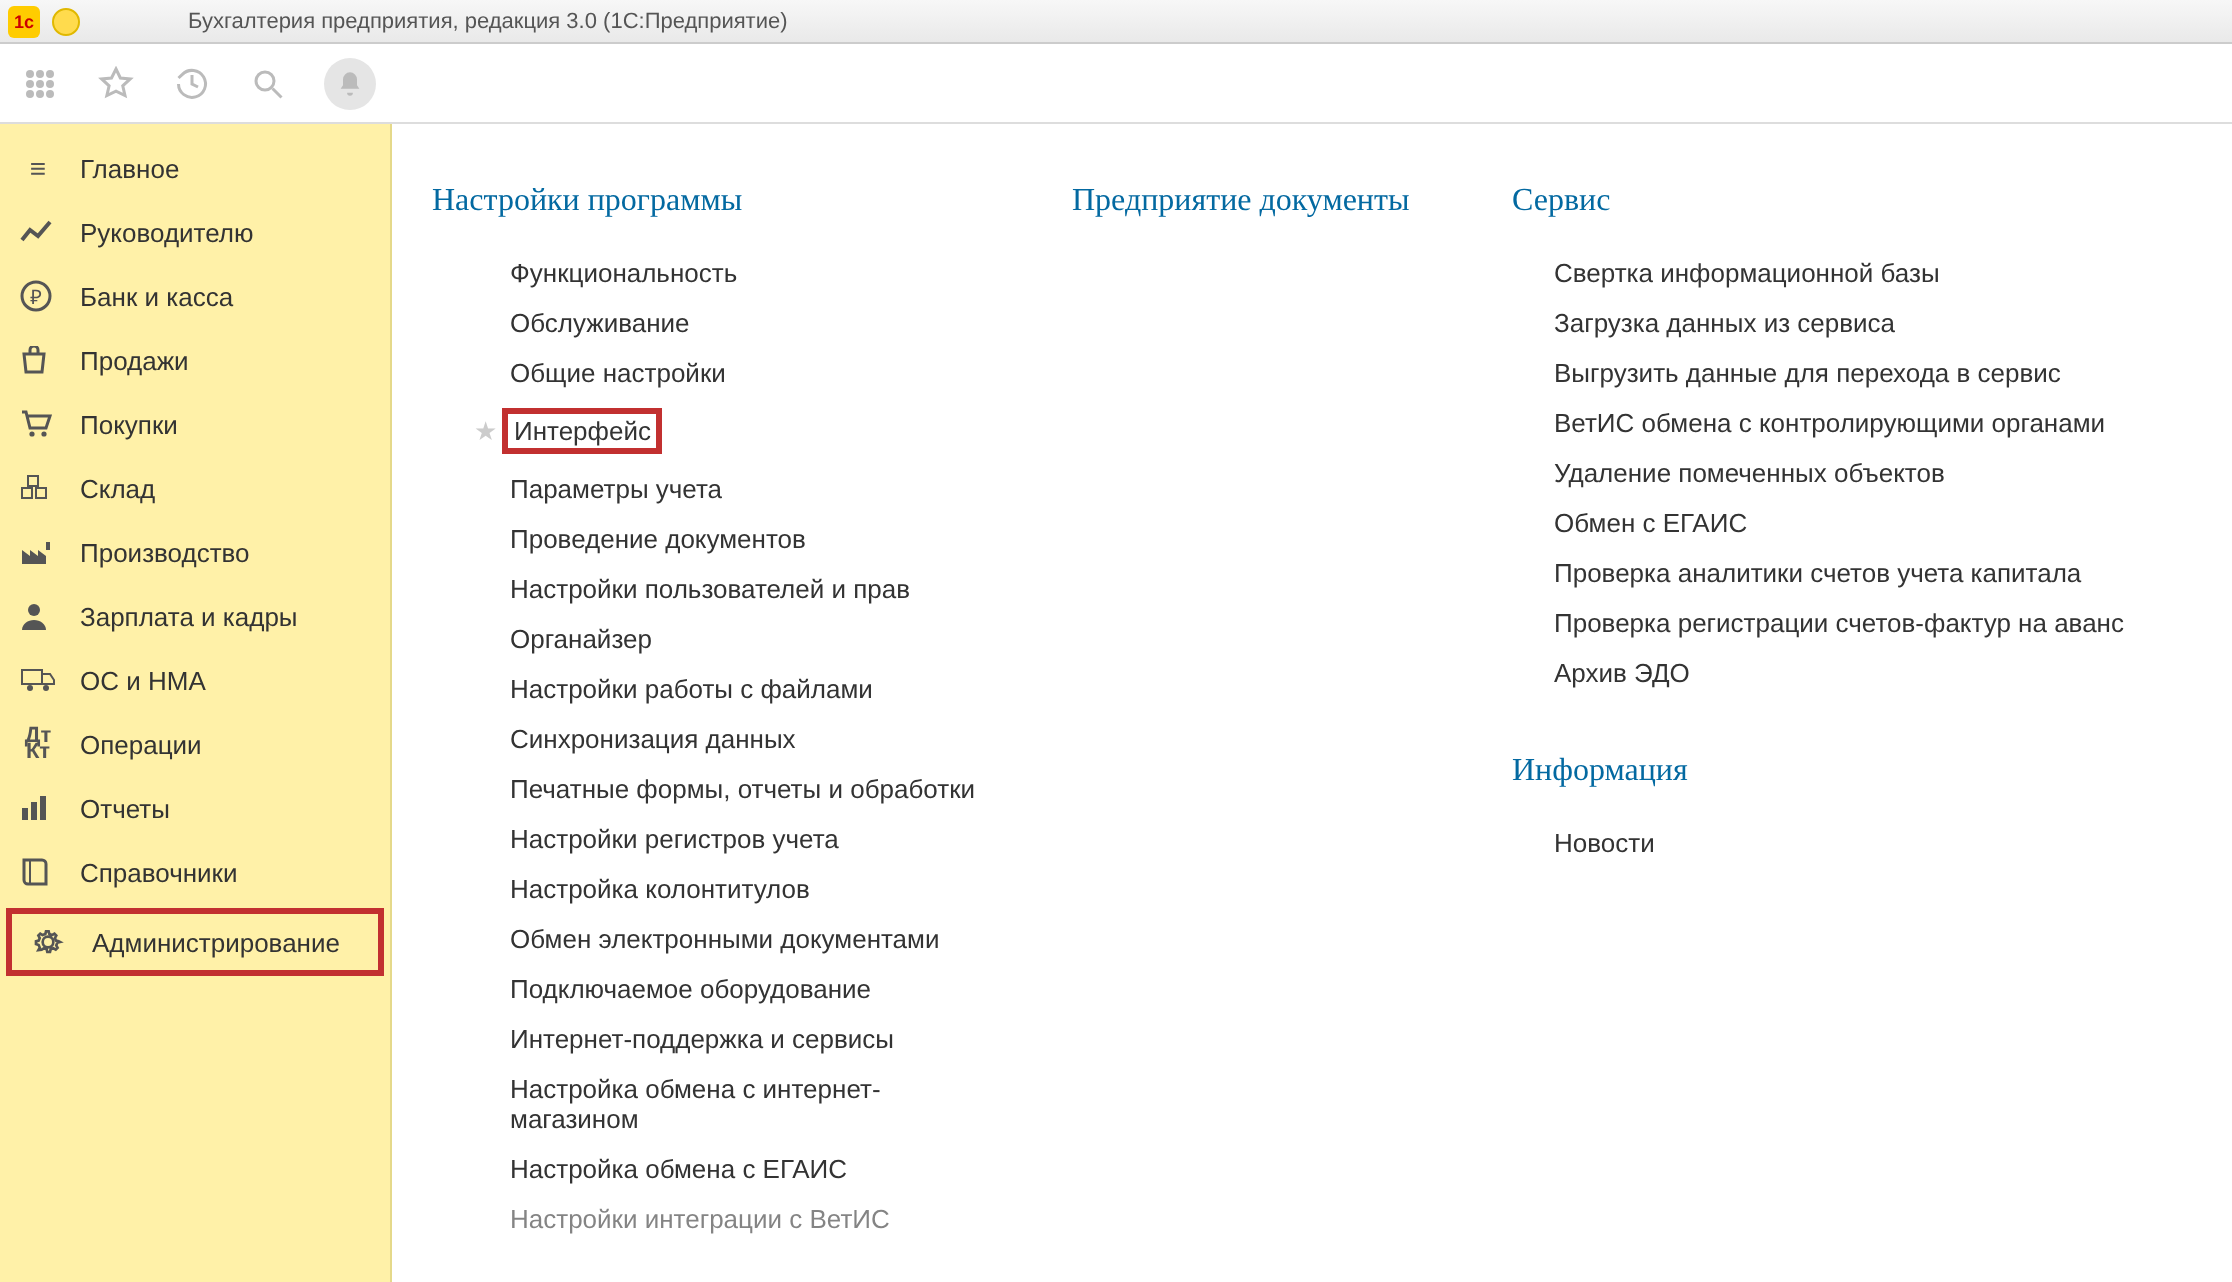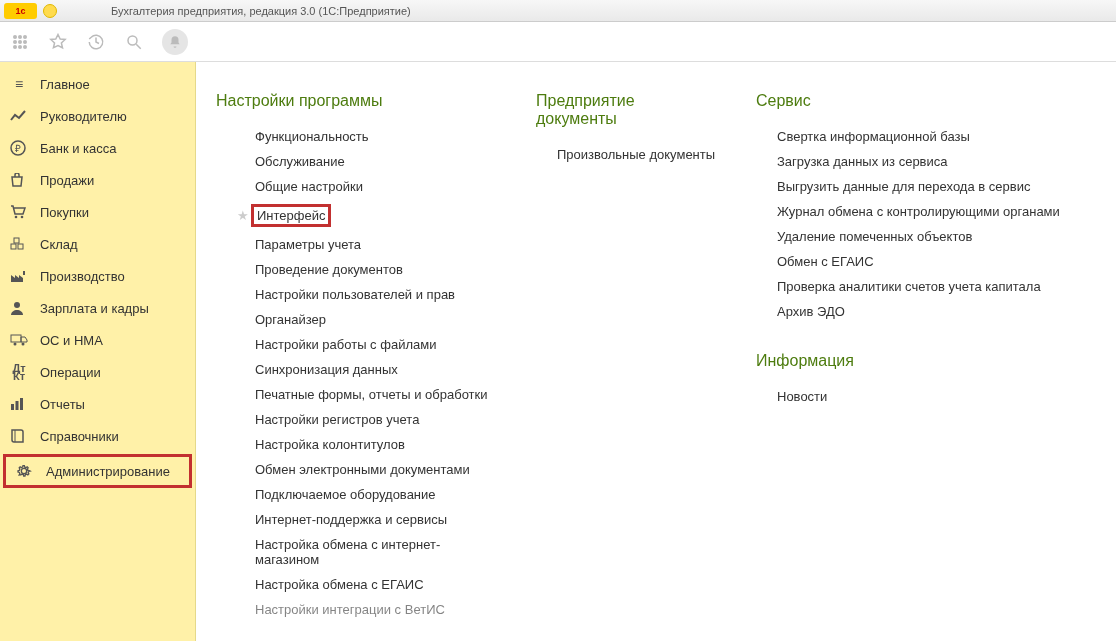--- a/index.html
+++ b/index.html
@@ -1,34 +1,34 @@
 <!DOCTYPE html>
 <html><head>
 <meta charset="utf-8">
 <style>
   * { box-sizing: border-box; margin: 0; padding: 0; }
   body { font-family: Arial, sans-serif; font-size: 13px; color: #333; background: #fff; width: 1116px; height: 641px; overflow: hidden; }
   .titlebar { height: 22px; background: linear-gradient(#f7f7f7,#e9e9e9); border-bottom: 1px solid #ccc; display: flex; align-items: center; padding: 0 4px; gap: 6px; }
-  .titlebar .logo { width: 33px; height: 16px; background: #ffcc00; border-radius: 3px; position: relative; font-size: 9px; font-weight: bold; color: #c00; display:flex; align-items:center; justify-content:center;}
+  .titlebar .logo { width: 16px; height: 16px; background: #ffcc00; border-radius: 3px; position: relative; font-size: 9px; font-weight: bold; color: #c00; display:flex; align-items:center; justify-content:center;}
   .titlebar .face { width:14px; height:14px; border-radius:50%; background:#ffdb4d; border:1px solid #e0b800;}
   .titlebar .title { font-size: 11px; color: #555; padding-left: 48px; }
   .toolbar { height: 40px; background: #fff; border-bottom: 1px solid #ddd; display: flex; align-items: center; padding: 0 10px; gap: 18px; }
   .toolbar .tbicon { width: 20px; height: 20px; display:flex; align-items:center; justify-content:center; color:#999; cursor:pointer;}
   .toolbar .bell { width: 26px; height: 26px; border-radius: 50%; background: #e5e5e5; display:flex; align-items:center; justify-content:center; color:#aaa;}
   .wrap { display: flex; height: calc(641px - 62px); }
   .sidebar { width: 196px; background: #fff1a8; border-right: 1px solid #e5d98a; padding-top: 6px; }
   .sidebar-item { display:flex; align-items:center; height: 32px; padding: 0 10px; gap: 12px; color:#333; cursor:pointer; }
   .sidebar-item .sicon { width:18px; text-align:center; color:#555; font-size:14px;}
   .sidebar-item.highlight { border: 3px solid #c23030; margin: 2px 3px; height: 34px; gap: 12px; }
   .main { flex: 1; padding: 30px 0 0 0; display:flex; }
   .col { padding: 0 20px; }
   .col1 { width: 320px; }
   .col2 { width: 220px; }
   .col3 { flex:1; }
-  .section-head { color: #4d7c0f; font-size: 16px; margin-bottom: 14px; }
+  .section-head { color: #0369a1; font-size: 16px; margin-bottom: 14px; font-family: Liberation Serif, serif; }
   .link-list { list-style:none; }
   .link-list li { padding: 5px 0; color: #333; cursor:pointer;margin-left:21px; }
   .hlbox { border: 3px solid #c23030; padding: 1px 3px; display:inline-block; position:relative;}
   .star-before { display:inline-block; width:14px; color:#ccc; margin-left:-18px; }
   .col1 .link-list li { padding-left: 18px; }
   svg { display:block; }
 </style>
 </head>
 <body>
 
@@ -210,35 +210,33 @@
         <li>Подключаемое оборудование</li>
         <li>Интернет-поддержка и сервисы</li>
         <li>Настройка обмена с интернет-магазином</li>
         <li>Настройка обмена с ЕГАИС</li>
         <li style="opacity:.6">Настройки интеграции с ВетИС</li>
       </ul>
     </div>
 
     <div class="col col2">
       <div class="section-head">Предприятие документы</div>
-      <ul class="link-list">
-        <li>Произвольные документы</li>
-      </ul>
     </div>
 
     <div class="col col3">
       <div class="section-head">Сервис</div>
       <ul class="link-list">
         <li>Свертка информационной базы</li>
         <li>Загрузка данных из сервиса</li>
         <li>Выгрузить данные для перехода в сервис</li>
-        <li>Журнал обмена с контролирующими органами</li>
+        <li>ВетИС обмена с контролирующими органами</li>
         <li>Удаление помеченных объектов</li>
         <li>Обмен с ЕГАИС</li>
         <li>Проверка аналитики счетов учета капитала</li>
+        <li>Проверка регистрации счетов-фактур на аванс</li>
         <li>Архив ЭДО</li>
       </ul>
       <div style="height:28px"></div>
       <div class="section-head">Информация</div>
       <ul class="link-list">
         <li>Новости</li>
       </ul>
     </div>
   </div>
 </div>

